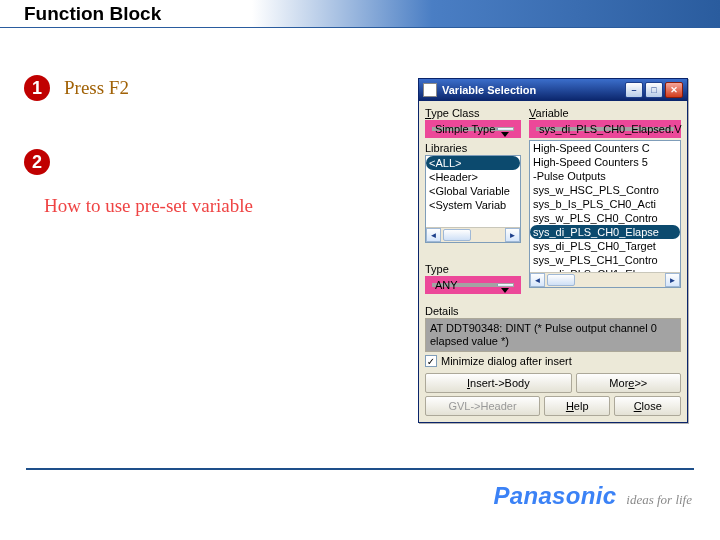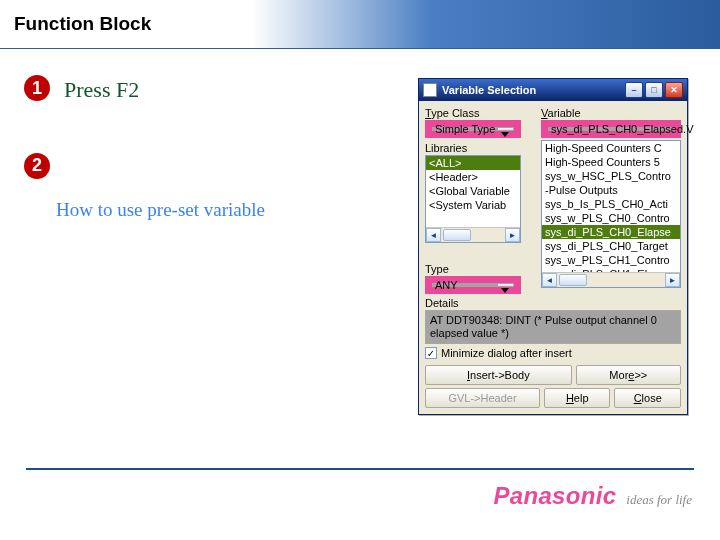--- a/index.html
+++ b/index.html
@@ -7,24 +7,24 @@
     margin: 0;
     width: 720px;
     height: 540px;
     font-family: Arial, sans-serif;
     background: #fff;
     position: relative;
     overflow: hidden;
   }
   .slide-header {
     position: relative;
-    height: 49px;
+    height: 28px;
     background: linear-gradient(to right, #fff 0%, #fff 35%, #4a7ec4 60%, #2a5c9e 100%);
     border-bottom: 1px solid #2a5c9e;
-    padding-left: 14px;
+    padding-left: 24px;
     display: flex;
     align-items: center;
     font-size: 19px;
     font-weight: bold;
     color: #000;
   }
   .step-badge {
     display: inline-flex;
     align-items: center;
     justify-content: center;
@@ -44,29 +44,29 @@
     left: 24px;
     width: 370px;
   }
   .step-row {
     display: flex;
     align-items: flex-start;
     margin-bottom: 48px;
   }
   .step-text {
     font-family: "Times New Roman", serif;
-    font-size: 22px;
-    color: #14532d;
+    font-size: 19px;
+    color: #a16207;
     line-height: 1.35;
   }
   .subnote {
-    margin-left: 32px;
+    margin-left: 20px;
     font-family: "Times New Roman", serif;
     font-size: 19px;
-    color: #3b82f6;
+    color: #ef4444;
   }
 
   
   .dialog {
     position: absolute;
     top: 78px;
     left: 418px;
     width: 270px;
     background: #ece9d8;
     border: 1px solid #0a246a;
@@ -89,41 +89,41 @@
   .titlebar .spacer{flex:1;}
   .winbtn {
     width:18px;height:16px;margin-left:2px;
     background:linear-gradient(#fefefe,#b7cde8);
     border:1px solid #1d3f8b;border-radius:2px;
     display:flex;align-items:center;justify-content:center;
     font-size:9px;color:#1d3f8b;font-weight:bold;cursor:default;
   }
   .winbtn.close{background:linear-gradient(#f5a69a,#d23c1c);color:#fff;border-color:#8a1c0a;}
   .panel{padding:4px 6px 6px 6px;}
-  .row2{display:flex;gap:20px;}
+  .row2{display:flex;gap:8px;}
   .col{flex:1;min-width:0;}
   .lbl{font-size:11px;margin:2px 0 1px 0; text-decoration: underline; text-decoration-color: transparent;}
   .lbl .ul{text-decoration:underline;}
   .field, .combo{
     width:100%;height:18px;background:#a3a3a3;border:7px solid #ec4899;
     padding:1px 3px;font-size:11px;display:flex;align-items:center;
     position:relative;
   }
   .combo::after{
     content:"";position:absolute;right:1px;top:1px;bottom:1px;width:15px;
     background:linear-gradient(#fefefe,#cfe0f6);border-left:1px solid #7f9db9;
   }
   .combo .caret{position:absolute;right:5px;top:5px;width:0;height:0;
     border-left:4px solid transparent;border-right:4px solid transparent;border-top:5px solid #000;z-index:1;}
   .listbox{
     width:100%;height:88px;background:#fff;border:1px solid #7f9db9;
     overflow:hidden;font-size:11px;position:relative;
   }
   .listbox .item{padding:0 3px;white-space:nowrap;line-height:14px;height:14px;}
-  .listbox .item.sel{background:#4d7c0f;color:#fff;}
+  .listbox .item.sel{background:#0c4a6e;color:#fff;border-radius:7px;}
   .list2{height:148px;}
   .hscroll{
     position:absolute;left:0;right:0;bottom:0;height:15px;
     background:#ece9d8;border-top:1px solid #c9c7ba;display:flex;
   }
   .hscroll .btn{width:15px;background:linear-gradient(#fefefe,#d6e6fb);border:1px solid #9fb8d6;
     display:flex;align-items:center;justify-content:center;font-size:8px;color:#1d3f8b;}
   .hscroll .track{flex:1;background:#efe9d7;position:relative;}
   .hscroll .thumb{position:absolute;left:2px;top:1px;bottom:1px;width:28px;background:linear-gradient(#fefefe,#cfe0f6);border:1px solid #9fb8d6;border-radius:2px;}
   .details-box{
@@ -142,21 +142,21 @@
   .pushbtn .ul{text-decoration:underline;}
 
   
   .footer-line{
     position:absolute;left:26px;right:26px;bottom:70px;height:0;
     border-top:2px solid #1e4f8a;
   }
   .brand{
     position:absolute;right:28px;bottom:30px;display:flex;align-items:baseline;gap:10px;
   }
-  .brand .pan{font-family:Arial,sans-serif;font-weight:bold;font-style:italic;color:#ec4899;font-size:24px;letter-spacing:.3px;margin-top:28px;}
+  .brand .pan{font-family:Arial,sans-serif;font-weight:bold;font-style:italic;color:#3b82f6;font-size:24px;letter-spacing:.3px;margin-top:28px;}
   .brand .ifl{font-family:"Times New Roman",serif;font-style:italic;color:#8a8a8a;font-size:13px;}
 </style>
 </head>
 <body>
 
 <div class="slide-header">
   <span>Function Block</span>
 </div>
 
 <div class="steps">
@@ -215,41 +215,41 @@
         <div class="lbl" style="margin-top:20px">Type</div>
         <div class="combo">
           <span>ANY</span>
           <span class="caret"></span>
         </div>
       </div>
       <div class="col">
         <div class="listbox list2" style="margin-top:0">
           <div class="item">High-Speed Counters C</div>
           <div class="item">High-Speed Counters 5</div>
+          <div class="item">-Pulse Outputs</div>
           <div class="item">sys_w_HSC_PLS_Contro</div>
-          <div class="item">-Pulse Outputs</div>
           <div class="item">sys_b_Is_PLS_CH0_Acti</div>
           <div class="item">sys_w_PLS_CH0_Contro</div>
           <div class="item sel">sys_di_PLS_CH0_Elapse</div>
           <div class="item">sys_di_PLS_CH0_Target</div>
           <div class="item">sys_w_PLS_CH1_Contro</div>
           <div class="item">sys_di_PLS_CH1_Elapse</div>
           <div class="item">sys_di_PLS_CH1_Target</div>
           <div class="hscroll">
             <div class="btn">◄</div>
             <div class="track">
                 <div class="thumb"></div>
               </div>
             <div class="btn">►</div>
           </div>
         </div>
       </div>
     </div>
 
-    <div class="lbl" style="margin-top:3px">Details</div>
+    <div class="lbl" style="margin-top:11px">Details</div>
     <div class="details-box">AT DDT90348: DINT (* Pulse output channel 0 elapsed value *)</div>
 
     <div class="checkbox-row">
       <span class="checkbox">✓</span>
       <span>Minimize dialog after insert</span>
     </div>
 
     <div class="btnbar">
       <div class="pushbtn" style="flex:1.4"><span class="ul">I</span>nsert-&gt;Body</div>
       <div class="pushbtn">Mor<span class="ul">e</span> &gt;&gt;</div>

